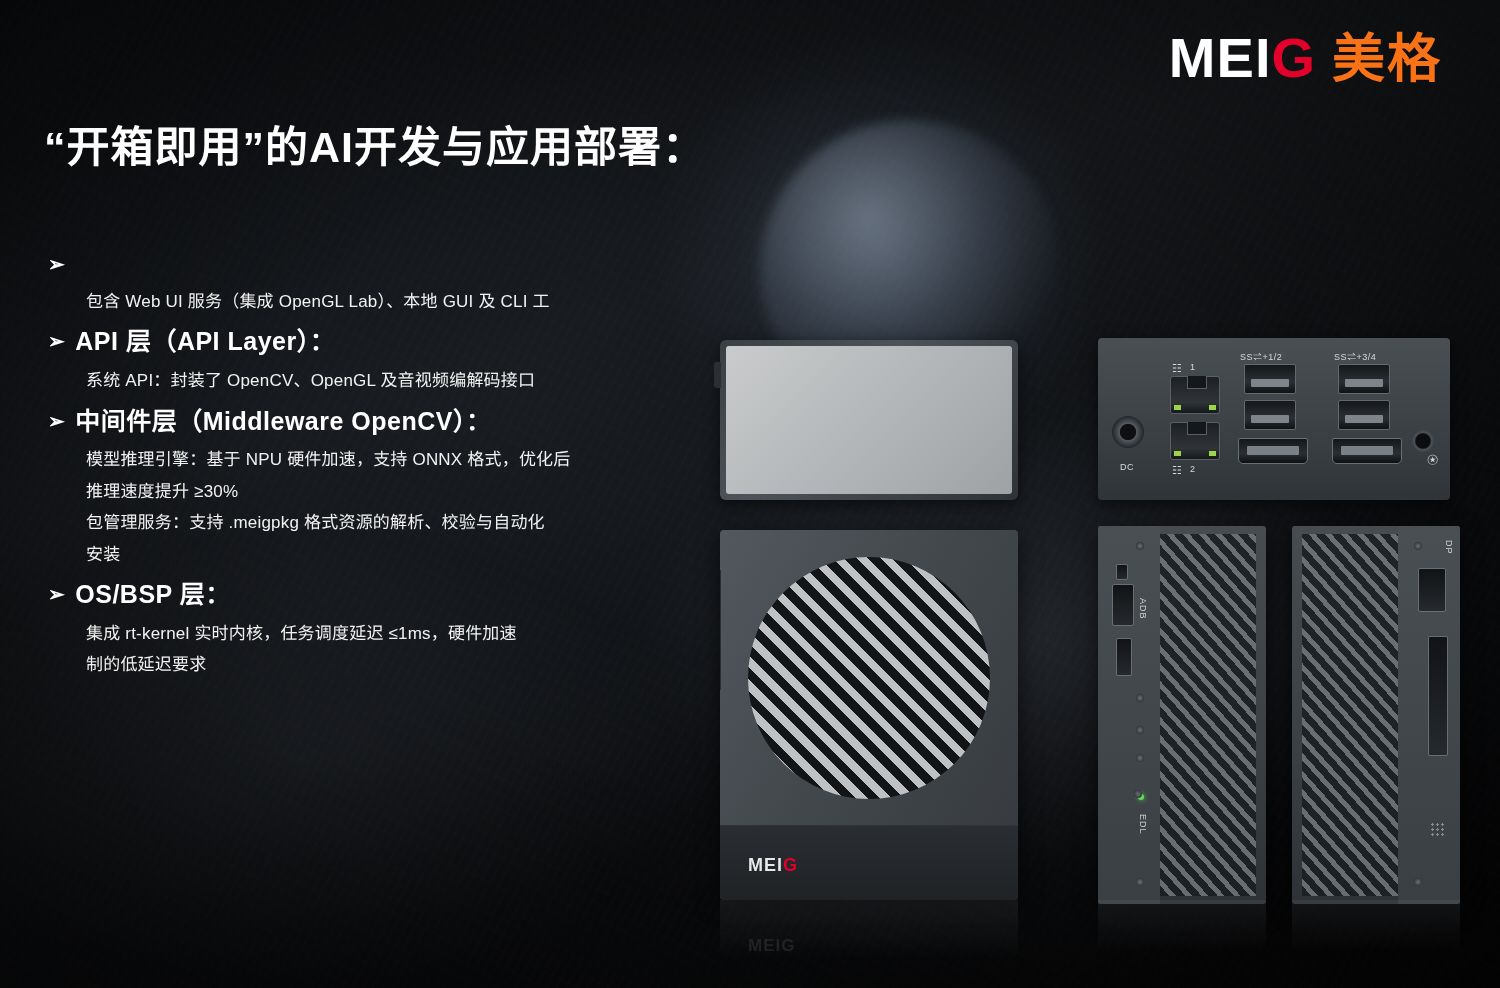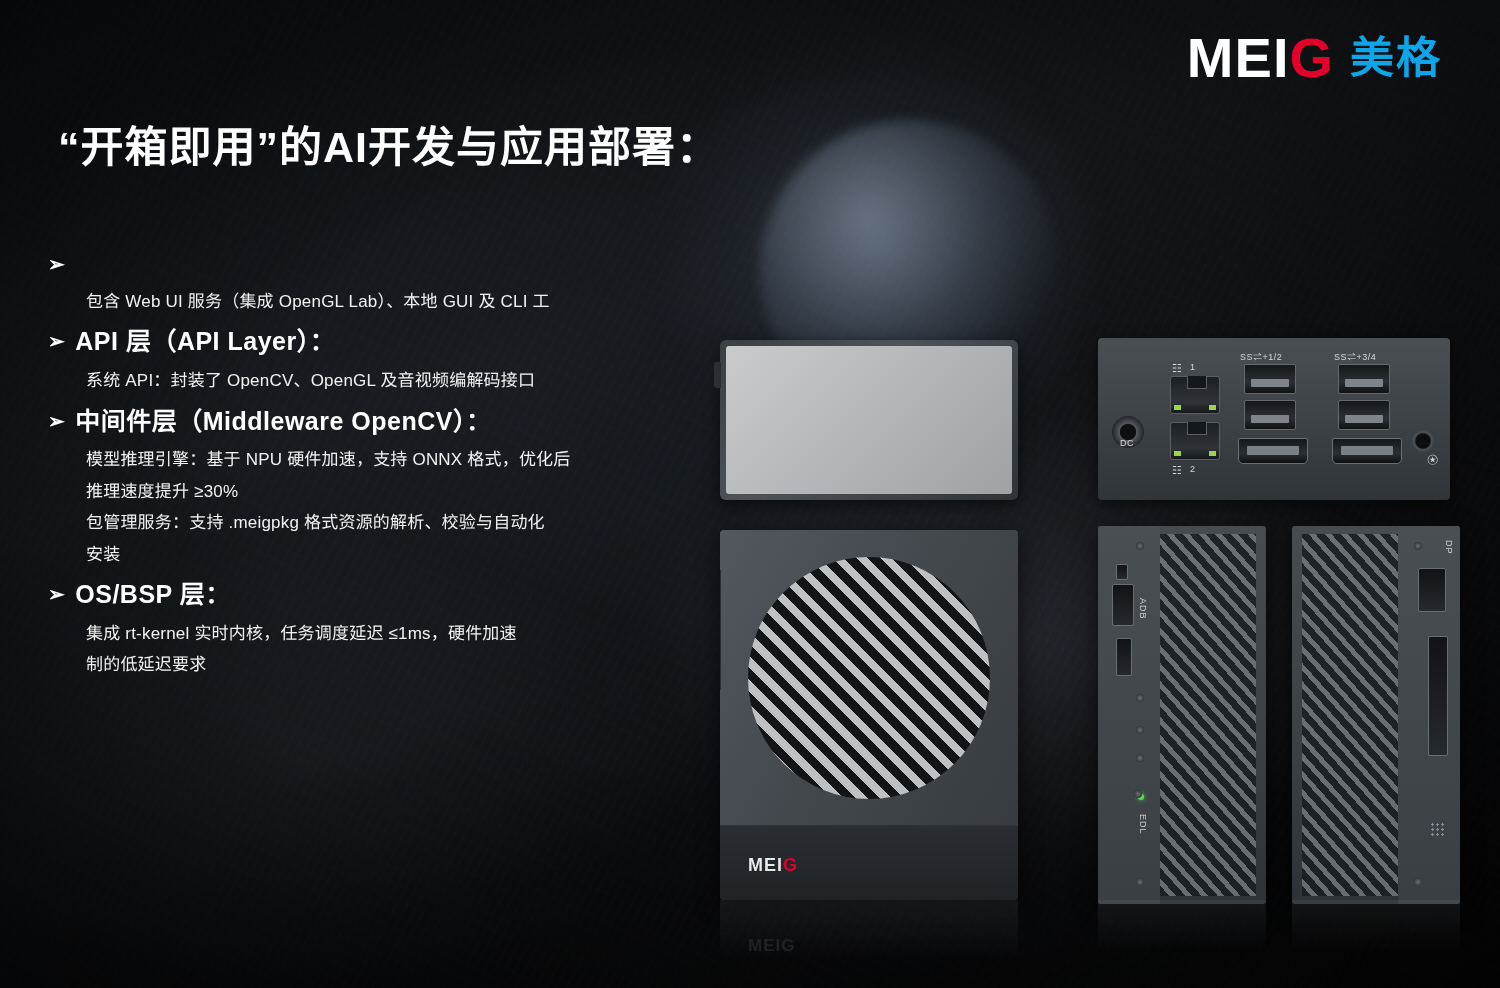--- a/index.html
+++ b/index.html
@@ -70,31 +70,31 @@
     font-weight: bold;
     letter-spacing: 1px;
     color: #ffffff;
     line-height: 1;
     font-family: "Liberation Sans", sans-serif;
   }
   .logo-latin .g {
     color: #e3002b;
   }
   .logo-cn {
-    font-size: 44px;
+    font-size: 53px;
     font-weight: bold;
-    color: #0ea5e9;
+    color: #f97316;
     line-height: 1;
     letter-spacing: 2px;
   }
 
   
   .title {
     position: absolute;
-    left: 58px;
+    left: 44px;
     top: 112px;
     font-size: 43px;
     font-weight: bold;
     color: #ffffff;
     letter-spacing: 1px;
     white-space: nowrap;
   }
 
   
   .content {
@@ -499,21 +499,21 @@
 
   <div class="devices">
 
     <div class="screen">
       <div class="screen-nub"></div>
       <div class="screen-inner"></div>
     </div>
 
     <div class="io-panel">
       <div class="dc-jack"></div>
-      <div class="io-label" style="left:22px; top:100px;">DC</div>
+      <div class="io-label" style="left:22px; top:124px;">DC</div>
 
       <div class="eth-icon" style="left:74px; top:24px;">☷</div>
       <div class="io-label" style="left:92px; top:24px;">1</div>
       <div class="rj45" style="left:72px; top:38px;">
         <div class="led" style="left:3px;"></div>
         <div class="led" style="right:3px;"></div>
       </div>
       <div class="rj45" style="left:72px; top:84px;">
         <div class="led" style="left:3px;"></div>
         <div class="led" style="right:3px;"></div>

